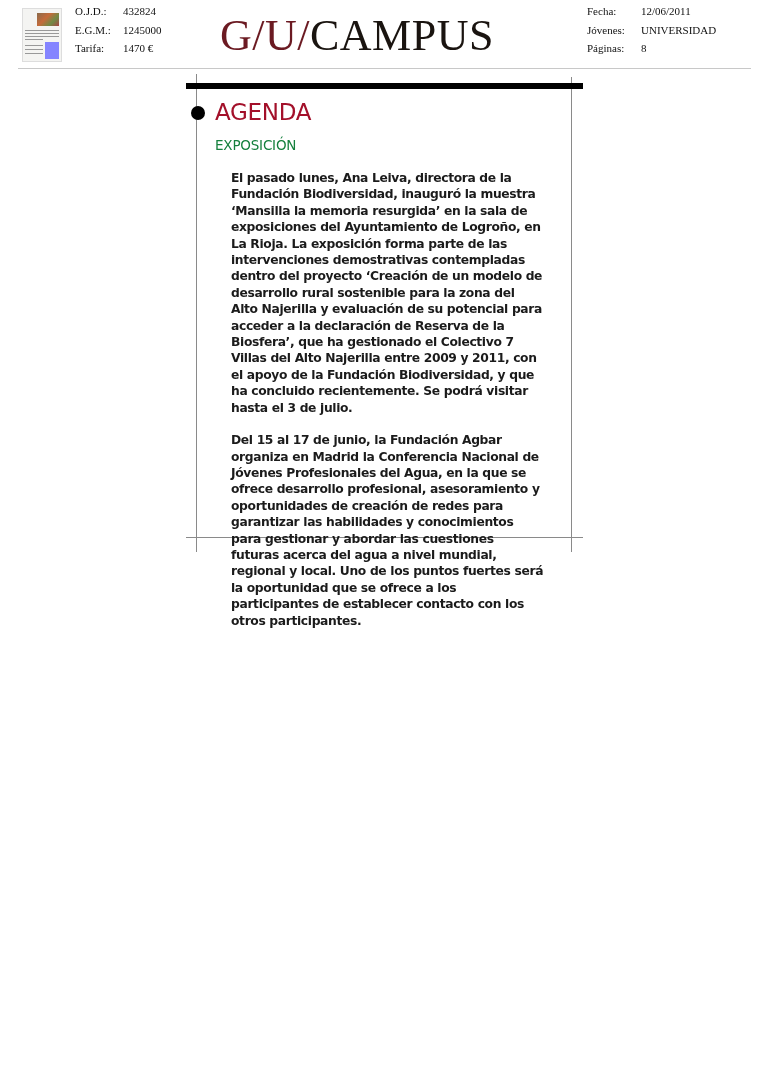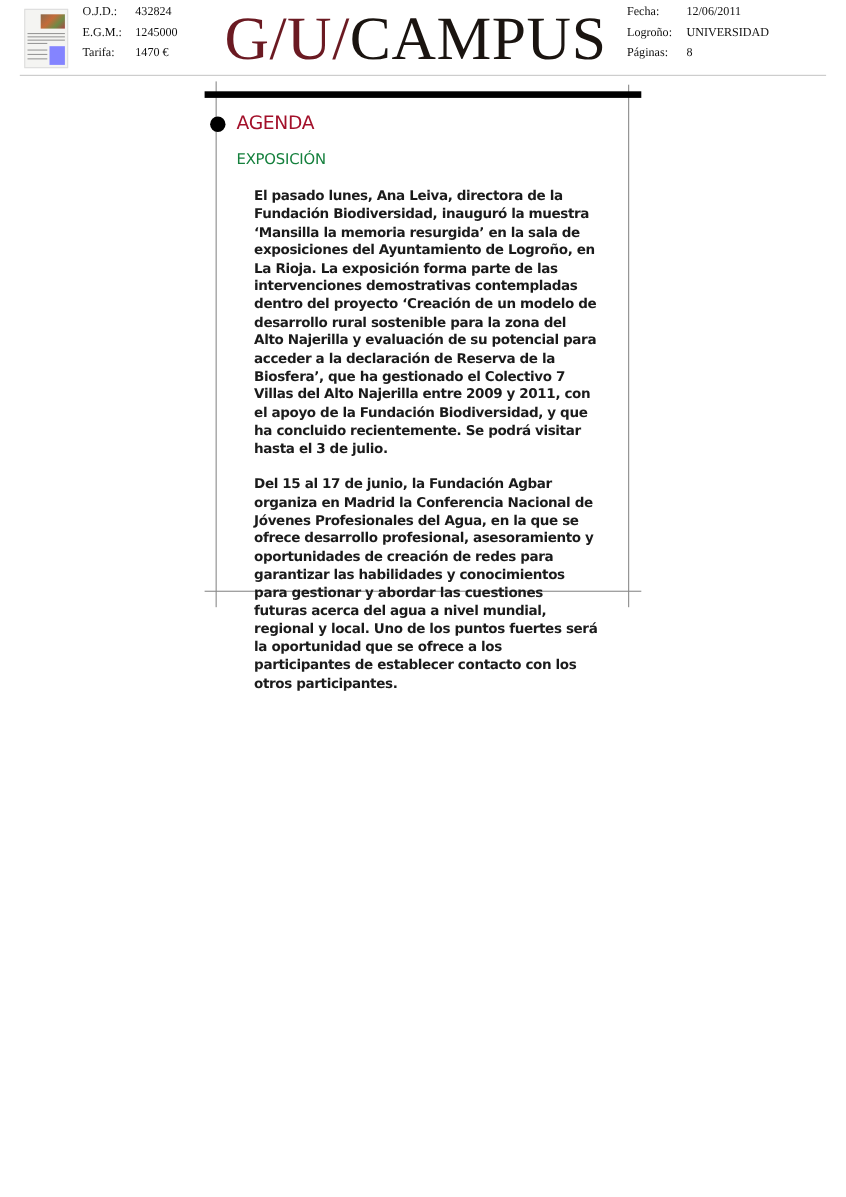--- a/index.html
+++ b/index.html
@@ -9,42 +9,42 @@
   }
   .thumb {
     position: absolute; left: 22px; top: 8px; width: 38px; height: 52px;
     background: #f4f4f2; border: 1px solid #ddd; overflow: hidden;
   }
   .thumb .t-photo { position: absolute; left: 14px; top: 4px; width: 22px; height: 13px; background: linear-gradient(135deg,#8a6a4a,#c46b3a 40%,#6f8a45 70%,#a44); }
   .thumb .t-lines { position: absolute; left: 2px; right: 2px; height: 1px; background: #999; }
   .thumb .t-blue { position: absolute; left: 22px; top: 33px; width: 14px; height: 17px; background: #8484ff; }
   .meta { position: absolute; font-size: 11px; line-height: 18.5px; }
   .meta-left { left: 75px; top: 2px; }
-  .meta-right { left: 570px; top: 2px; }
+  .meta-right { left: 587px; top: 2px; }
   .meta-row { display: flex; white-space: nowrap; }
   .meta-left .meta-label { width: 48px; }
   .meta-right .meta-label { width: 54px; }
   .logo {
-    position: absolute; left: 204px; top: 10px; font-family: "Liberation Serif", serif;
-    font-size: 56px; line-height: 52px; letter-spacing: 0.5px; white-space: nowrap;
+    position: absolute; left: 220px; top: 10px; font-family: "Liberation Serif", serif;
+    font-size: 44px; line-height: 52px; letter-spacing: 0.5px; white-space: nowrap;
   }
   .logo .lg-red { color: #6b1a22; }
   .logo .lg-dark { color: #1a1410; }
   .header-rule { position: absolute; left: 18px; top: 68px; width: 733px; height: 1px; background: #c8c8c8; }
 
   .frame-top-bar { position: absolute; left: 186px; top: 83px; width: 397px; height: 6px; background: #000; }
   .vline { position: absolute; width: 1px; background: #8a8a8a; }
   .vline-left { left: 196px; top: 74px; height: 478px; }
   .vline-right { left: 571px; top: 77px; height: 475px; }
   .bottom-rule { position: absolute; left: 186px; top: 537px; width: 397px; height: 1px; background: #8a8a8a; }
 
   .bullet { position: absolute; left: 191px; top: 106px; width: 14px; height: 14px; border-radius: 50%; background: #000; }
   .section-title {
     position: absolute; left: 215px; top: 97px; font-family: "DejaVu Sans", sans-serif;
-    font-size: 17px; line-height: 30px; color: #a3102a; letter-spacing: -0.3px;
+    font-size: 23px; line-height: 30px; color: #a3102a; letter-spacing: -0.3px;
   }
   .content {
     position: absolute; left: 215px; top: 137px; width: 345px;
     font-family: "DejaVu Sans", sans-serif; font-size: 12.3px; line-height: 16.4px; color: #1b1b1b;
     letter-spacing: -0.35px;
   }
   .subhead { color: #15803d; font-size: 13.5px; line-height: 17px; letter-spacing: -0.2px; }
   .para { margin: 16px; font-weight: bold; }
 </style>
 </head>
@@ -80,21 +80,21 @@
 <div class="logo">
   <span class="lg-red">G/U/</span><span class="lg-dark">CAMPUS</span>
 </div>
 
 <div class="meta meta-right">
   <div class="meta-row">
     <span class="meta-label">Fecha:</span>
     <span>12/06/2011</span>
   </div>
   <div class="meta-row">
-    <span class="meta-label">Logroño:</span>
+    <span class="meta-label">Jóvenes:</span>
     <span>UNIVERSIDAD</span>
   </div>
   <div class="meta-row">
     <span class="meta-label">Páginas:</span>
     <span>8</span>
   </div>
 </div>
 
 <div class="header-rule"></div>
 

